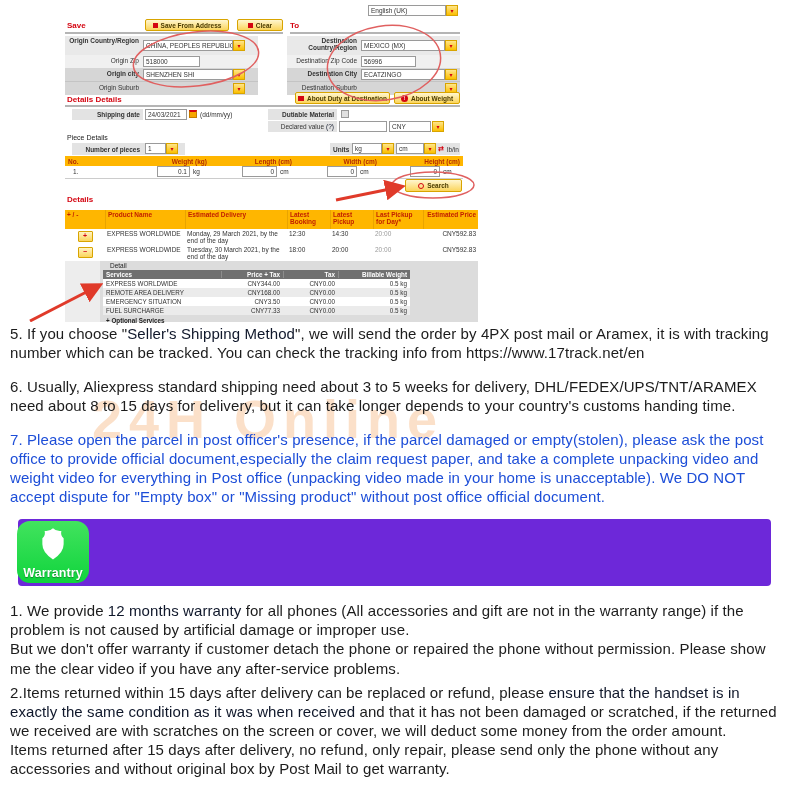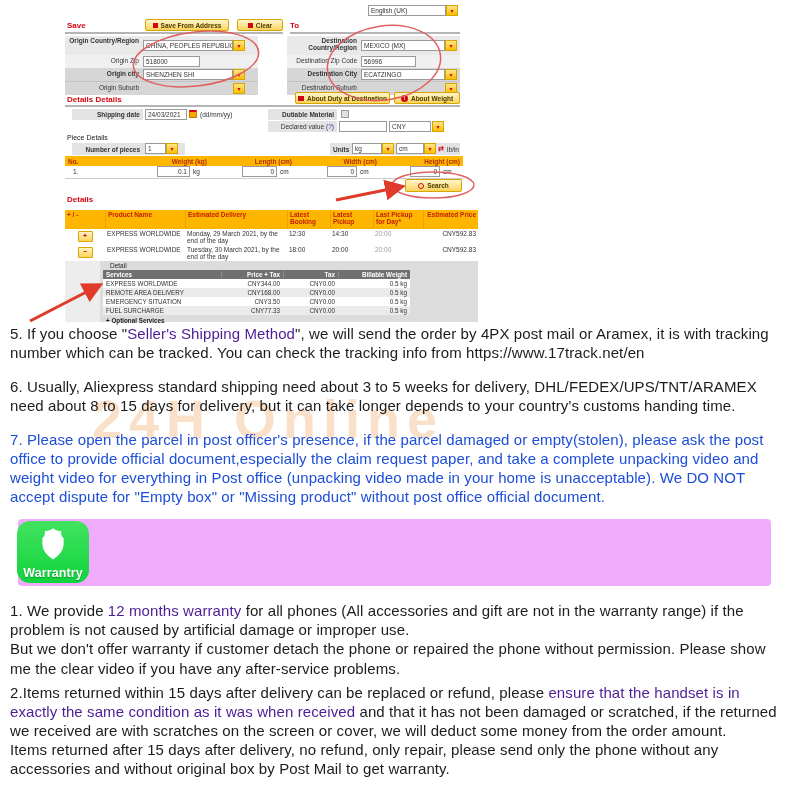--- a/index.html
+++ b/index.html
@@ -33,29 +33,29 @@
   .dtable-h{display:flex;background:#707070;color:#fff;font-weight:bold;font-size:6.3px;height:9px;align-items:center}
   .dtable-h span{box-sizing:border-box;padding:0 3px;text-align:right;border-left:1px solid #8d8d8d}
   .drow{display:flex;font-size:6.3px;height:9px;align-items:center}
   .drow span{box-sizing:border-box;padding:0 3px;text-align:right}
   .dcol1{width:118px;text-align:left !important}
   .dcol2{width:62px}.dcol3{width:55px}.dcol4{width:72px}
   .annot{position:absolute;left:0;top:0;pointer-events:none}
   
   .copy{position:relative;z-index:1;padding:0 10px;font-size:15px;line-height:1.27;color:#1c1c1c;letter-spacing:.1px}
   .copy p{margin:0}
-  .red{color:#4c1d95}
+  .red{color:#0f172a}
   .p5{margin-top:2px !important}
   .p6{margin-top:15px !important}
   .p7{margin-top:15px !important;color:#1d4ed8}
   .w1{margin-top:15px !important}
   .w2{margin-top:5px !important}
   .watermark{position:absolute;left:92px;top:388px;z-index:0;font-size:54px;font-weight:bold;letter-spacing:7px;color:rgba(243,160,90,.33);white-space:nowrap}
   
-  .banner{position:relative;z-index:1;margin:13px 8px 0 8px;height:67px;background:#f0abfc;border-radius:4px}
+  .banner{position:relative;z-index:1;margin:13px 8px 0 8px;height:67px;background:#6d28d9;border-radius:4px}
   .badge{position:absolute;left:-1px;top:2px;width:72px;height:62px;border-radius:13px;background:linear-gradient(#42e35e,#10d43d);display:flex;flex-direction:column;align-items:center;justify-content:flex-end;padding-bottom:2px;box-sizing:border-box}
   .badge svg{position:absolute;top:4px;left:50%;transform:translateX(-50%)}
   .badge-label{color:#fff;font-weight:bold;font-size:12.5px;text-shadow:0 1px 1px rgba(0,0,0,.35)}
 </style>
 </head>
 <body>
 
 <div class="dhl-wrap">
   <div class="shot">
 

